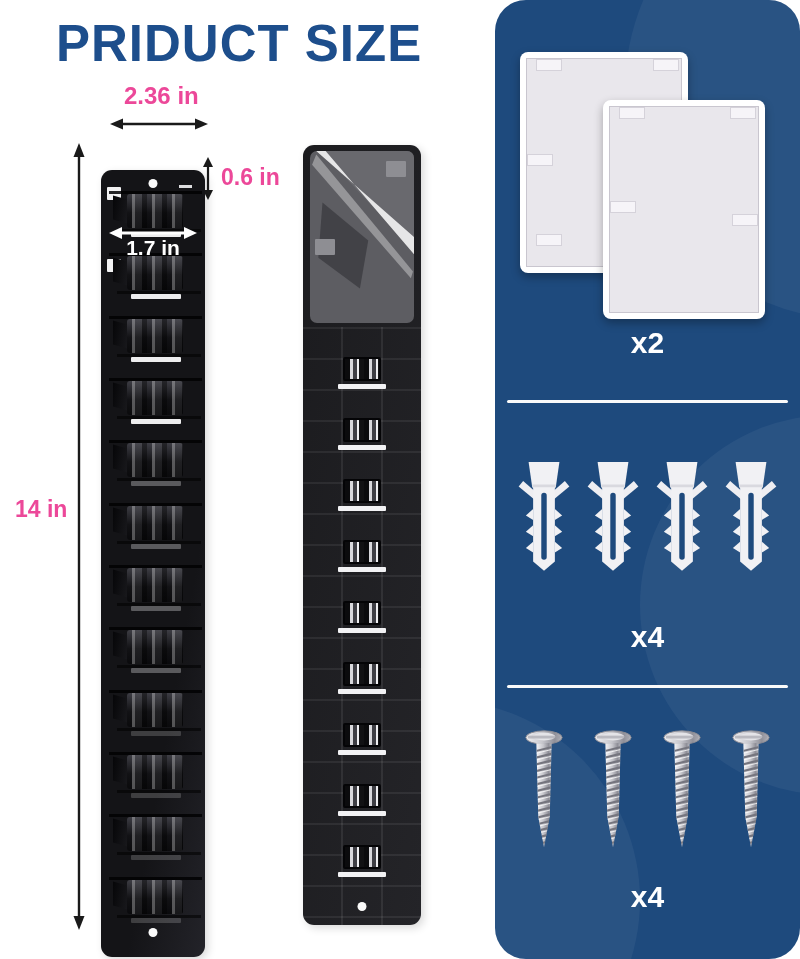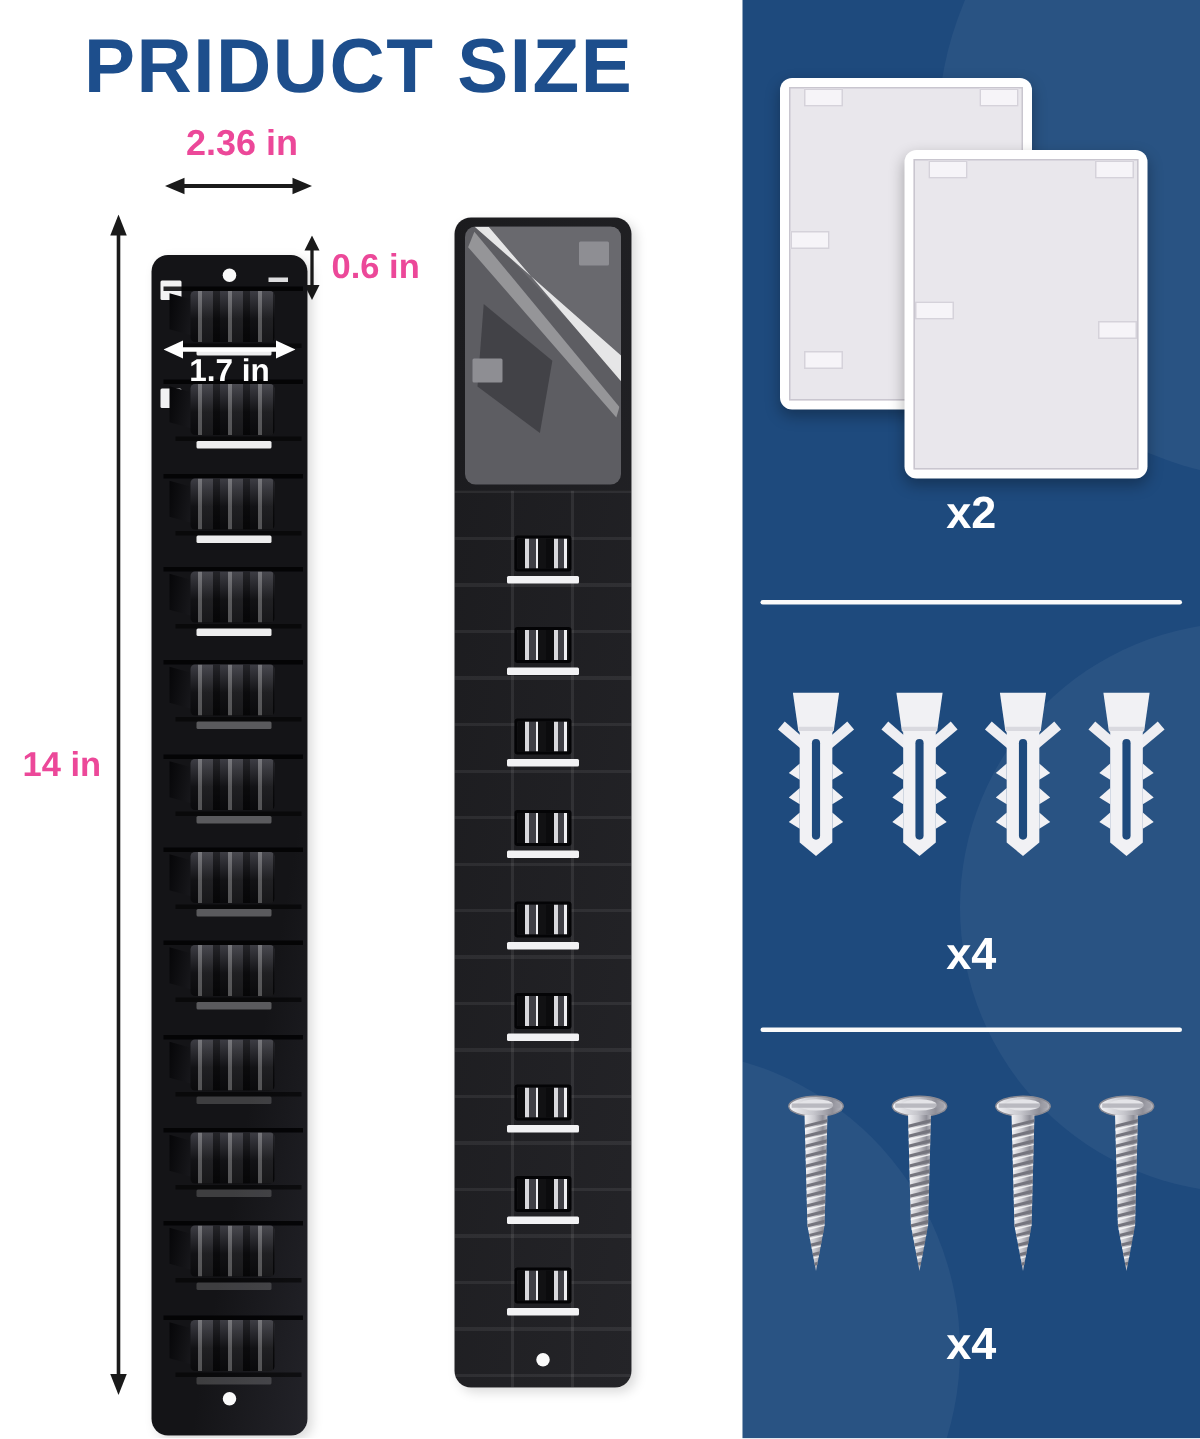--- a/index.html
+++ b/index.html
@@ -74,21 +74,21 @@
   .bclips{position:absolute;left:0;right:0;top:212px;height:520px;display:flex;
           flex-direction:column;justify-content:space-between;align-items:center;z-index:2;}
   .bclip{display:flex;flex-direction:column;align-items:center;}
   .bclip .band{width:38px;height:24px;border:2px solid #040406;border-radius:2px;
     background:repeating-linear-gradient(90deg,#0b0b0d 0 5px,#d8d8dc 5px 8px,#3f3f45 8px 12px,
                #efeff2 12px 14px,#111113 14px 19px);}
   .bclip .base{width:48px;height:5px;background:#f2f2f4;margin-top:3px;border-radius:1px;}
   .rack-back .hole-bottom{bottom:14px;}
 
   
-  .panel{position:absolute;left:495px;top:0;width:305px;height:959px;background:#1e4a7d;overflow:hidden;}
+  .panel{position:absolute;left:495px;top:0;width:305px;height:959px;background:#1e4a7d;overflow:hidden;border-radius:31px;}
   .circle{position:absolute;border-radius:50%;background:rgba(255,255,255,.05);}
   .c1{width:460px;height:460px;left:130px;top:-140px;}
   .c2{width:380px;height:380px;left:145px;top:415px;}
   .c3{width:400px;height:400px;left:-255px;top:700px;}
   .sheet{position:absolute;background:#ffffff;border-radius:8px;padding:6px;
          box-shadow:0 4px 10px rgba(0,0,0,.30);}
   .sheet1{left:25px;top:52px;width:168px;height:221px;z-index:1;}
   .sheet2{left:108px;top:100px;width:162px;height:219px;z-index:2;}
   .sheet-inner{width:100%;height:100%;background:#e9e7ec;border:1px solid #c9c6cf;}
   .tab{position:absolute;width:26px;height:12px;background:#f6f4f8;border:1px solid #d5d2da;}

